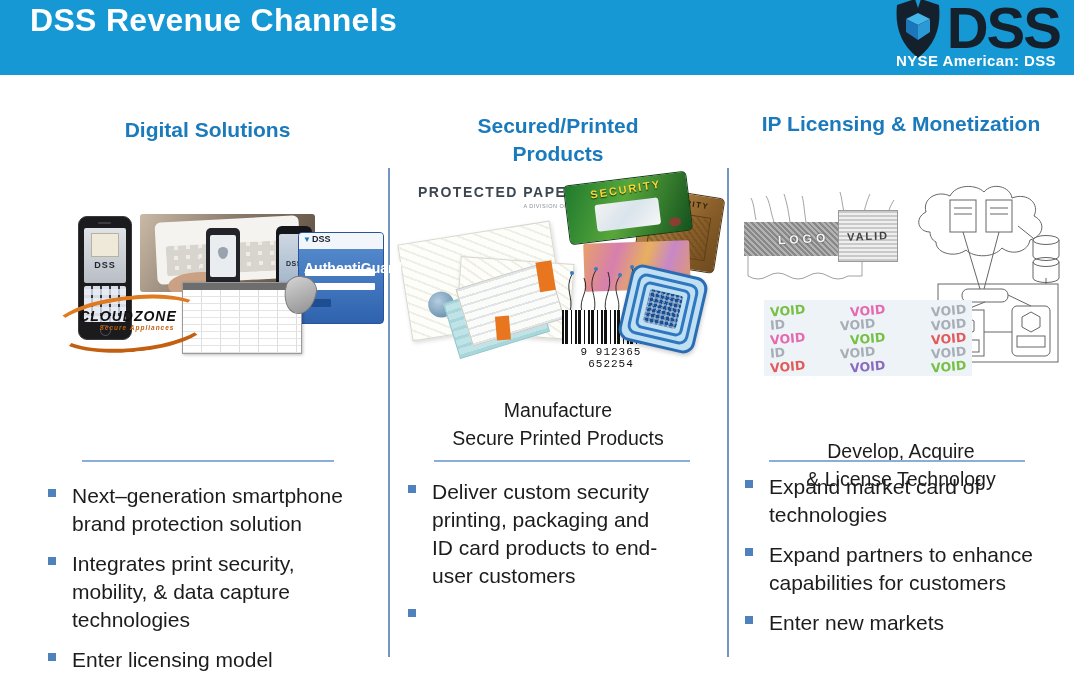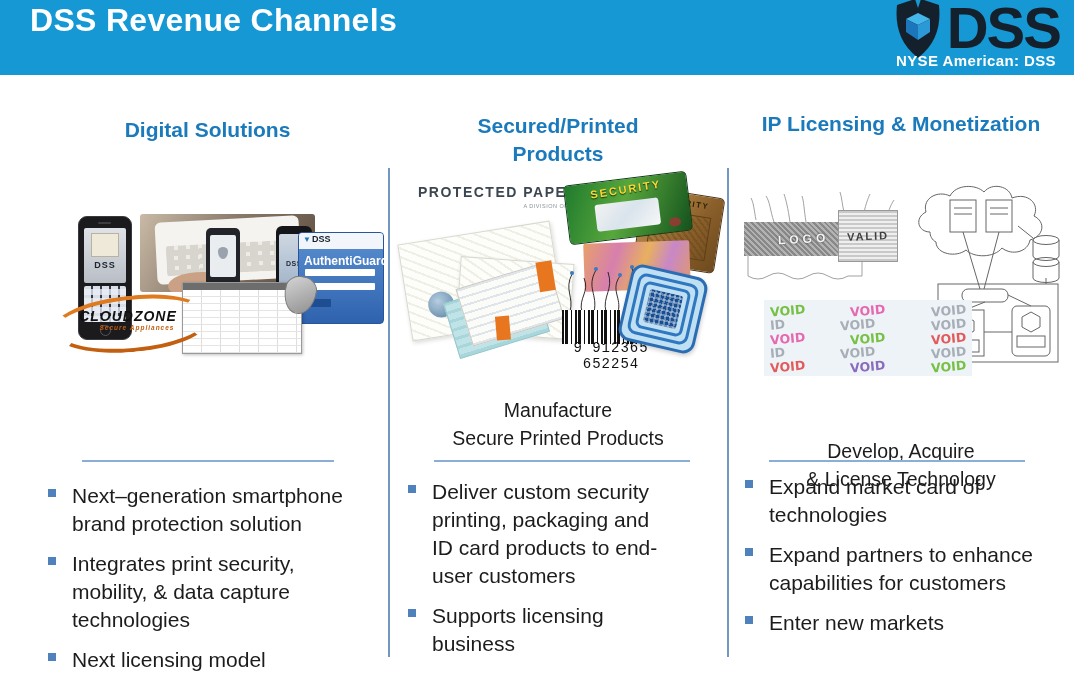--- a/index.html
+++ b/index.html
@@ -62,21 +62,21 @@
                           repeating-linear-gradient(0deg,rgba(225,230,240,.8) 0 6px,transparent 6px 9px);}
   .p1-home{position:absolute;left:21px;bottom:3px;width:9px;height:9px;border:1px solid #55555c;border-radius:50%;}
   .c1-phone2{left:246px;top:34px;width:36px;height:92px;background:#15161a;border-radius:6px;z-index:3;}
   .p2-scr{position:absolute;left:3px;top:8px;right:3px;bottom:10px;background:linear-gradient(180deg,#cfd8e2,#8fa6c0);border-radius:2px;text-align:center;}
   .p2-brand{font-size:7px;font-weight:bold;color:#1d2835;margin-top:26px;letter-spacing:.5px;}
   .ag-win{left:268px;top:40px;width:84px;height:90px;background:linear-gradient(180deg,#5a8fd0,#2f62ae);
           border:1px solid #28549c;border-radius:4px;z-index:4;}
   .ag-head{position:absolute;left:0;top:0;right:0;height:16px;background:#f2f5f9;border-radius:3px 3px 0 0;
            font-size:9px;font-weight:bold;color:#14202c;padding:1px 0 0 4px;box-sizing:border-box;}
   .ag-sh{color:#1a7abc;font-size:8px;margin-right:1px;}
-  .ag-title{position:absolute;left:5px;top:21px;font-size:12px;font-weight:bold;color:#fff;}
+  .ag-title{position:absolute;left:5px;top:27px;font-size:14px;font-weight:bold;color:#fff;}
   .ag-field{position:absolute;left:6px;width:70px;height:7px;background:#fff;border-radius:1px;}
   .agf1{top:36px;} .agf2{top:50px;}
   .ag-btn{position:absolute;left:6px;top:66px;width:26px;height:8px;background:#1f4d92;border-radius:1px;}
   .c1-sheet{left:152px;top:90px;width:118px;height:70px;background:#fff;border:1px solid #9a9a9a;z-index:5;
             box-shadow:1px 1px 3px rgba(0,0,0,.25);}
   .sheet-head{height:7px;background:#6d6d6d;}
   .sheet-body{position:absolute;left:0;top:7px;right:0;bottom:0;
               background-image:repeating-linear-gradient(180deg,transparent 0 6px,#e4e4e4 6px 7px),
                                repeating-linear-gradient(90deg,transparent 0 18px,#dddddd 18px 19px);}
   .c1-shield{left:254px;top:84px;width:30px;height:36px;z-index:6;transform:rotate(12deg);
@@ -122,21 +122,21 @@
                background:linear-gradient(120deg,#c89a55,#8a5f2a 60%,#6e4a1e);border:1px solid #4f3413;border-radius:5px;}
   .cb-label{position:absolute;left:0;right:0;top:5px;text-align:center;font-size:8px;font-weight:bold;
             color:#2f2208;letter-spacing:1.5px;}
   .cb-box{position:absolute;left:10px;top:20px;right:10px;bottom:10px;border:1px solid #5d3f18;
           background-image:repeating-linear-gradient(45deg,rgba(95,62,20,.35) 0 2px,transparent 2px 5px);}
   .holo{left:186px;top:66px;width:106px;height:48px;transform:rotate(-2deg);z-index:2;border-radius:2px;
         background:linear-gradient(110deg,#e8a06a,#d67fae 30%,#e8b05e 55%,#c887c8 75%,#e09a6a);}
   .barcode{left:158px;top:84px;width:110px;height:104px;z-index:4;}
   .bc-bars{position:absolute;left:6px;top:50px;width:98px;height:34px;
            background:repeating-linear-gradient(90deg,#111 0 2px,#fff 2px 3px,#111 3px 6px,#fff 6px 9px,#111 9px 10px,#fff 10px 13px);}
-  .bc-num{position:absolute;left:0;top:80px;width:110px;text-align:center;font-size:14px;letter-spacing:1px;
+  .bc-num{position:absolute;left:0;top:86px;width:110px;text-align:center;font-size:11px;letter-spacing:1px;
           color:#111;font-family:"Liberation Mono",monospace;}
   .rfid{left:226px;top:94px;width:78px;height:78px;transform:rotate(13deg);z-index:5;
         background:#bfe0f2;border:3px solid #2a6db5;border-radius:12px;padding:5px;box-sizing:border-box;
         box-shadow:1px 2px 4px rgba(0,0,0,.2);}
   .rf2{border:3px solid #2f77c0;border-radius:9px;height:100%;padding:4px;box-sizing:border-box;}
   .rf3{border:3px solid #2f77c0;border-radius:7px;height:100%;padding:4px;box-sizing:border-box;}
   .rf-chip{background:#184f92;height:100%;border-radius:3px;
            background-image:repeating-linear-gradient(0deg,rgba(255,255,255,.35) 0 2px,transparent 2px 5px),
                             repeating-linear-gradient(90deg,rgba(255,255,255,.35) 0 2px,transparent 2px 5px);}
   
@@ -388,31 +388,30 @@
     <li>
         <span class="sq"></span>
         <span>Next–generation smartphone brand protection solution</span>
       </li>
     <li>
         <span class="sq"></span>
         <span>Integrates print security, mobility, &amp; data capture technologies</span>
       </li>
     <li>
         <span class="sq"></span>
-        <span>Next licensing model</span>
+        <span>Enter licensing model</span>
       </li>
   </ul>
   <ul class="bullets b2">
     <li>
         <span class="sq"></span>
         <span>Deliver custom security printing, packaging and ID card products to end-user customers</span>
       </li>
     <li>
         <span class="sq"></span>
-        <span>Supports licensing business</span>
       </li>
   </ul>
   <ul class="bullets b3">
     <li>
         <span class="sq"></span>
         <span>Expand market card of technologies</span>
       </li>
     <li>
         <span class="sq"></span>
         <span>Expand partners to enhance capabilities for customers</span>

